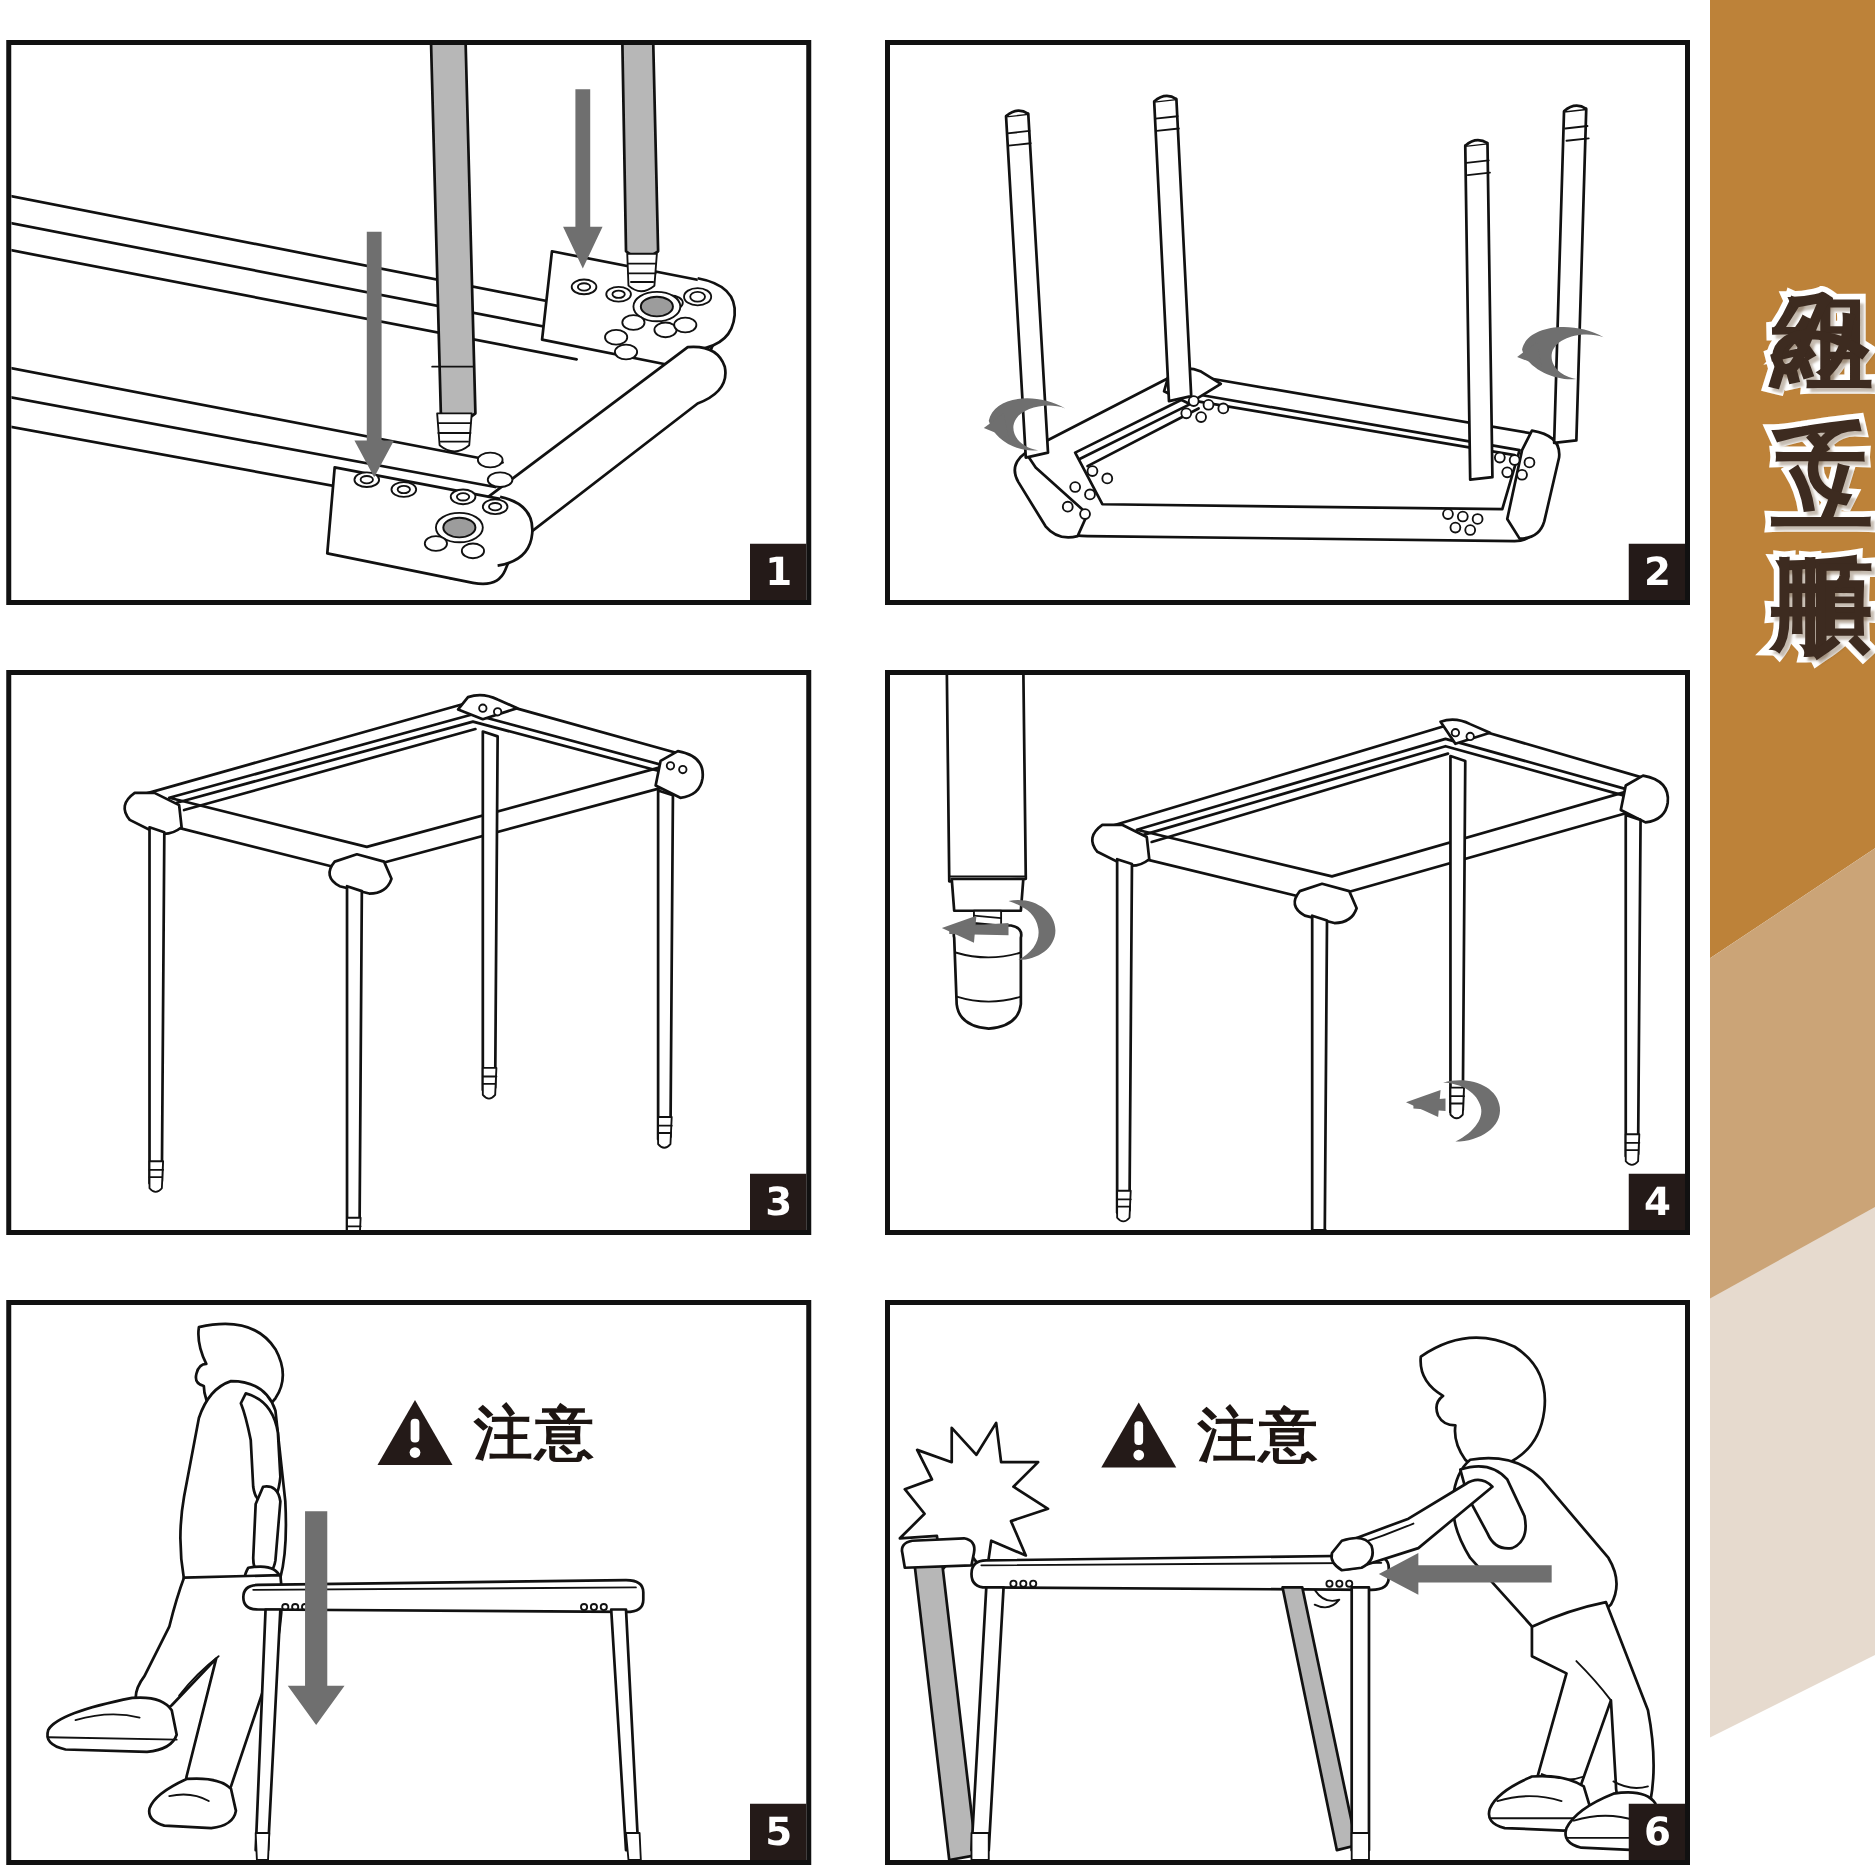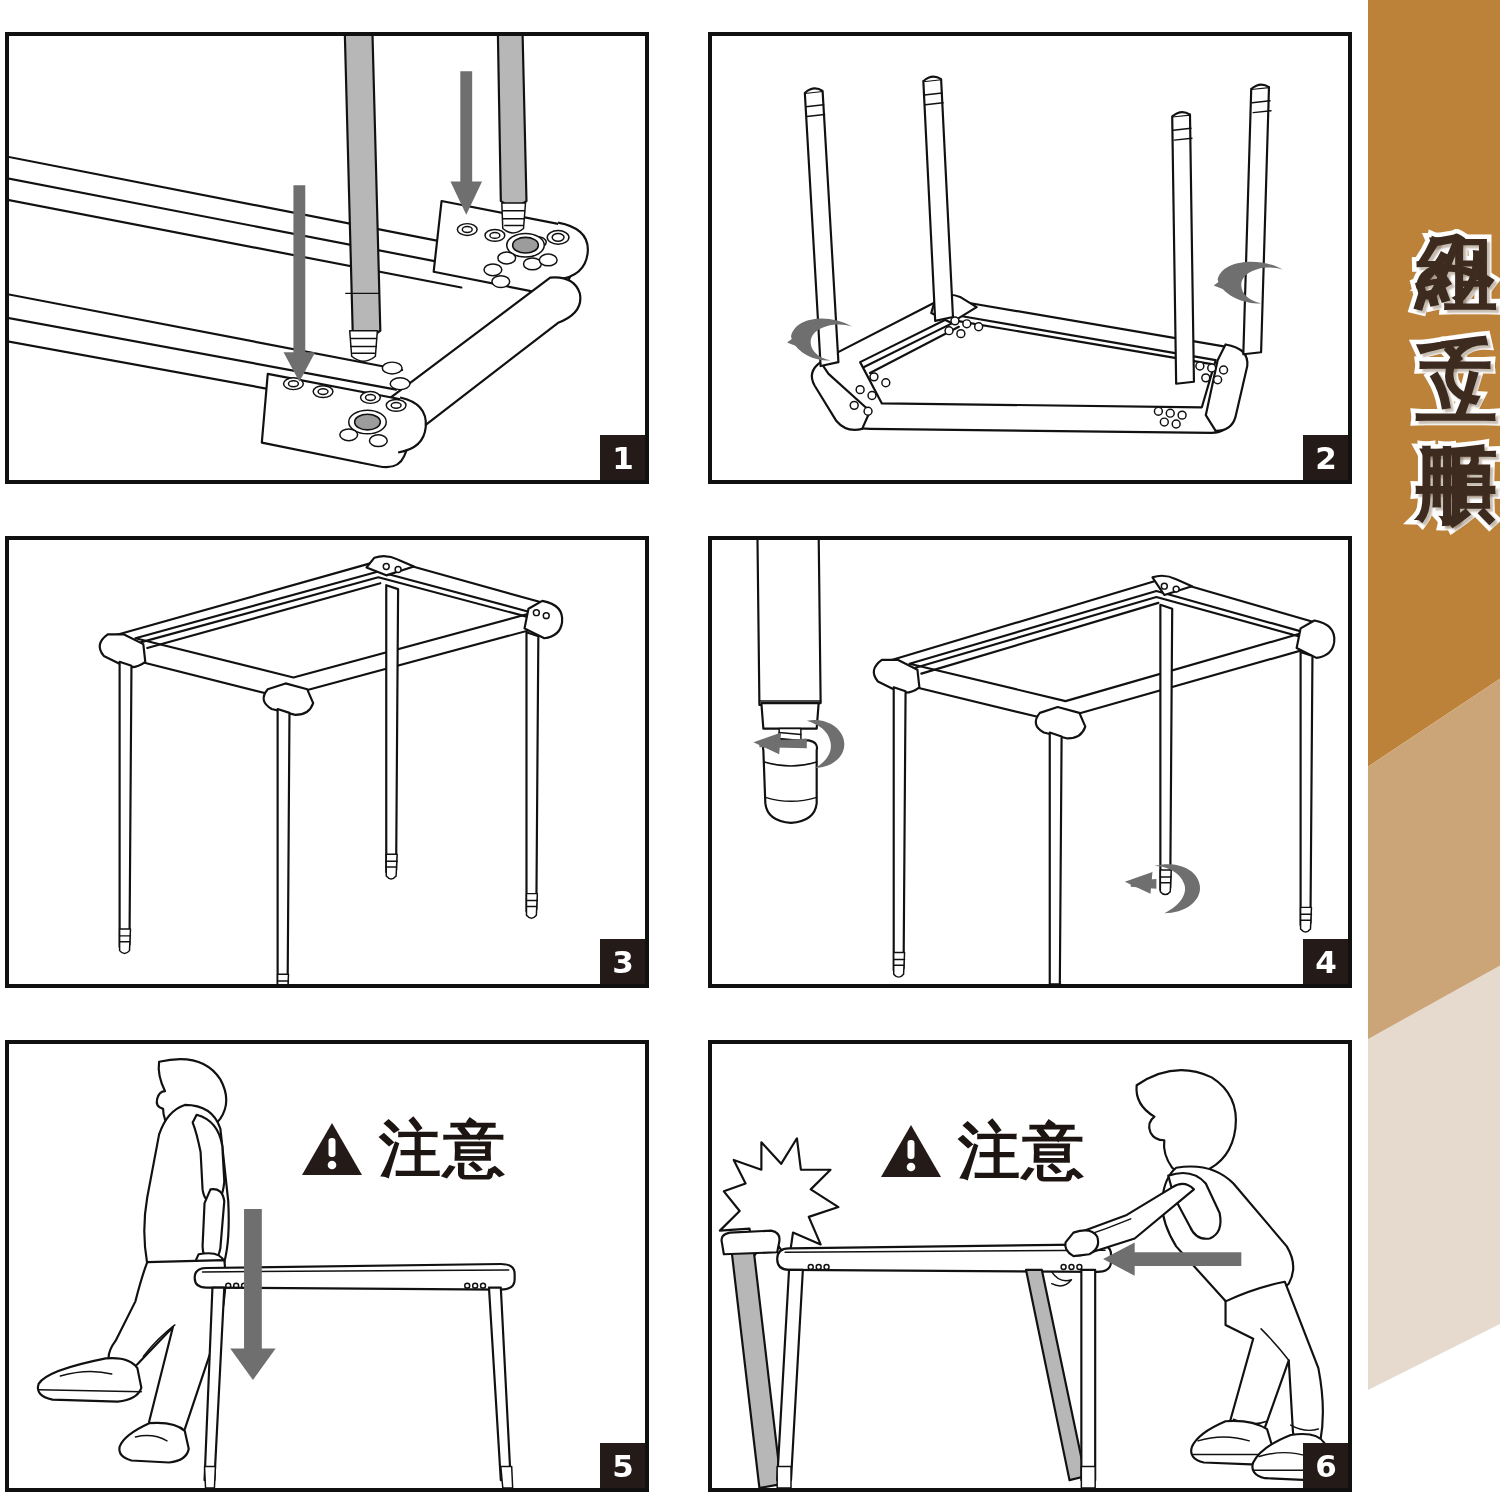--- a/index.html
+++ b/index.html
@@ -75,21 +75,21 @@
     align-items: center;
     gap: 16px;
   }
   .caution .tri {
     width: 62px;
     height: 56px;
     display: block;
   }
   .caution .caution-text {
     font-family: "DejaVu Sans", "Liberation Sans", sans-serif;
-    font-size: 62px;
+    font-size: 47px;
     font-weight: bold;
     color: #1d1512;
     letter-spacing: 2px;
     line-height: 1;
   }
 
   
   #banner {
     position: absolute;
     left: 1368px;

